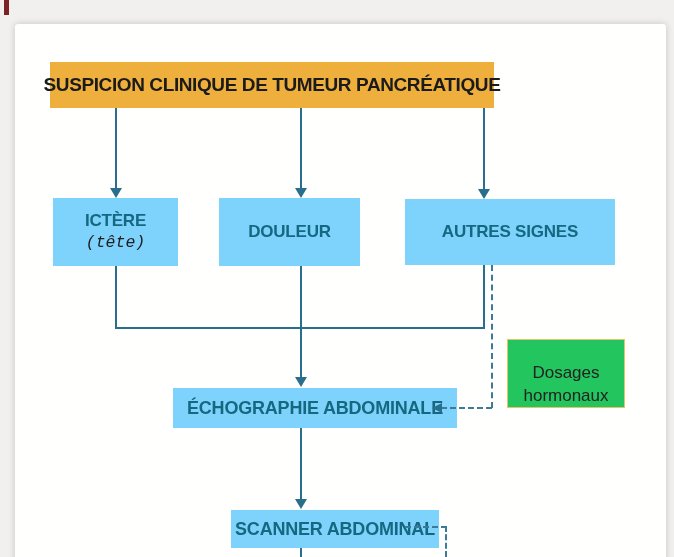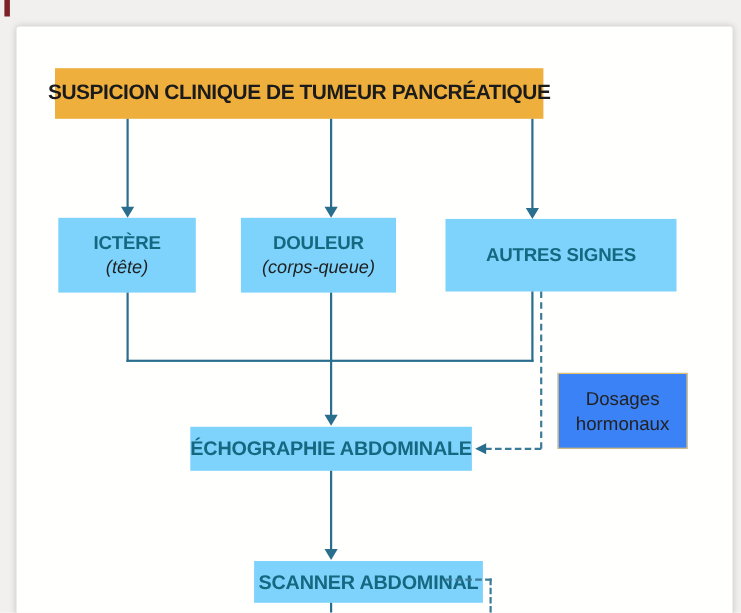--- a/index.html
+++ b/index.html
@@ -30,31 +30,32 @@
     display:flex;flex-direction:column;align-items:center;justify-content:center;
     text-align:center;
   }
   .node .title{
     color:#15687f;font-weight:bold;font-size:17px;letter-spacing:-0.2px;
     line-height:22px;white-space:nowrap;
   }
   .node .subtitle{
     color:#1f1f1f;font-style:italic;font-size:16.5px;line-height:22px;
     white-space:nowrap;
+    font-family:Liberation Mono, monospace;
   }
   .node.wide .title{font-size:18px;}
   .box-ictere {left:53px; top:198px; width:125px; height:68px;}
   .box-douleur{left:219px;top:198px; width:141px; height:68px;}
   .box-autres {left:405px;top:199px; width:210px; height:66px;}
-  .box-echo   {left:173px;top:388px; width:256px; height:40px;}
+  .box-echo   {left:173px;top:388px; width:284px; height:40px;}
   .box-scanner{left:197px;top:510px; width:208px; height:38px;margin-left:34px;}
   .box-dosages{
     position:absolute;left:507px;top:339px;width:118px;height:69px;
-    background:#3b82f6;border:1.5px solid #e9c167;box-sizing:border-box;
-    display:flex;flex-direction:column;align-items:center;justify-content:center;
+    background:#22c55e;border:1.5px solid #e9c167;box-sizing:border-box;
+    display:flex;flex-direction:column;align-items:center;justify-content:flex-end;
   }
   .box-dosages span{color:#222;font-size:17px;line-height:23px;}
   .vline{position:absolute;width:2px;background:#2a6e8e;}
   .hline{position:absolute;height:2px;background:#2a6e8e;}
   .vdash{position:absolute;width:0;border-left:2px dashed #3c7a99;}
   .hdash{position:absolute;height:0;border-top:2px dashed #3c7a99;}
   .arrow-down{
     position:absolute;width:0;height:0;
     border-left:6px solid transparent;border-right:6px solid transparent;
     border-top:10px solid #2a6e8e;
@@ -84,21 +85,20 @@
 <div class="vline" style="left:483px;top:108px;height:82px;"></div>
 <div class="arrow-down" style="left:478px;top:189px;"></div>
 
 <div class="node box-ictere">
   <div class="title">ICTÈRE</div>
   <div class="subtitle">(tête)</div>
 </div>
 
 <div class="node box-douleur">
   <div class="title">DOULEUR</div>
-  <div class="subtitle">(corps-queue)</div>
 </div>
 
 <div class="node box-autres">
   <div class="title">AUTRES SIGNES</div>
 </div>
 
 <div class="vline" style="left:115px;top:266px;height:63px;"></div>
 <div class="vline" style="left:483px;top:265px;height:64px;"></div>
 <div class="hline" style="left:115px;top:327px;width:370px;"></div>
 <div class="vline" style="left:300px;top:266px;height:112px;"></div>

